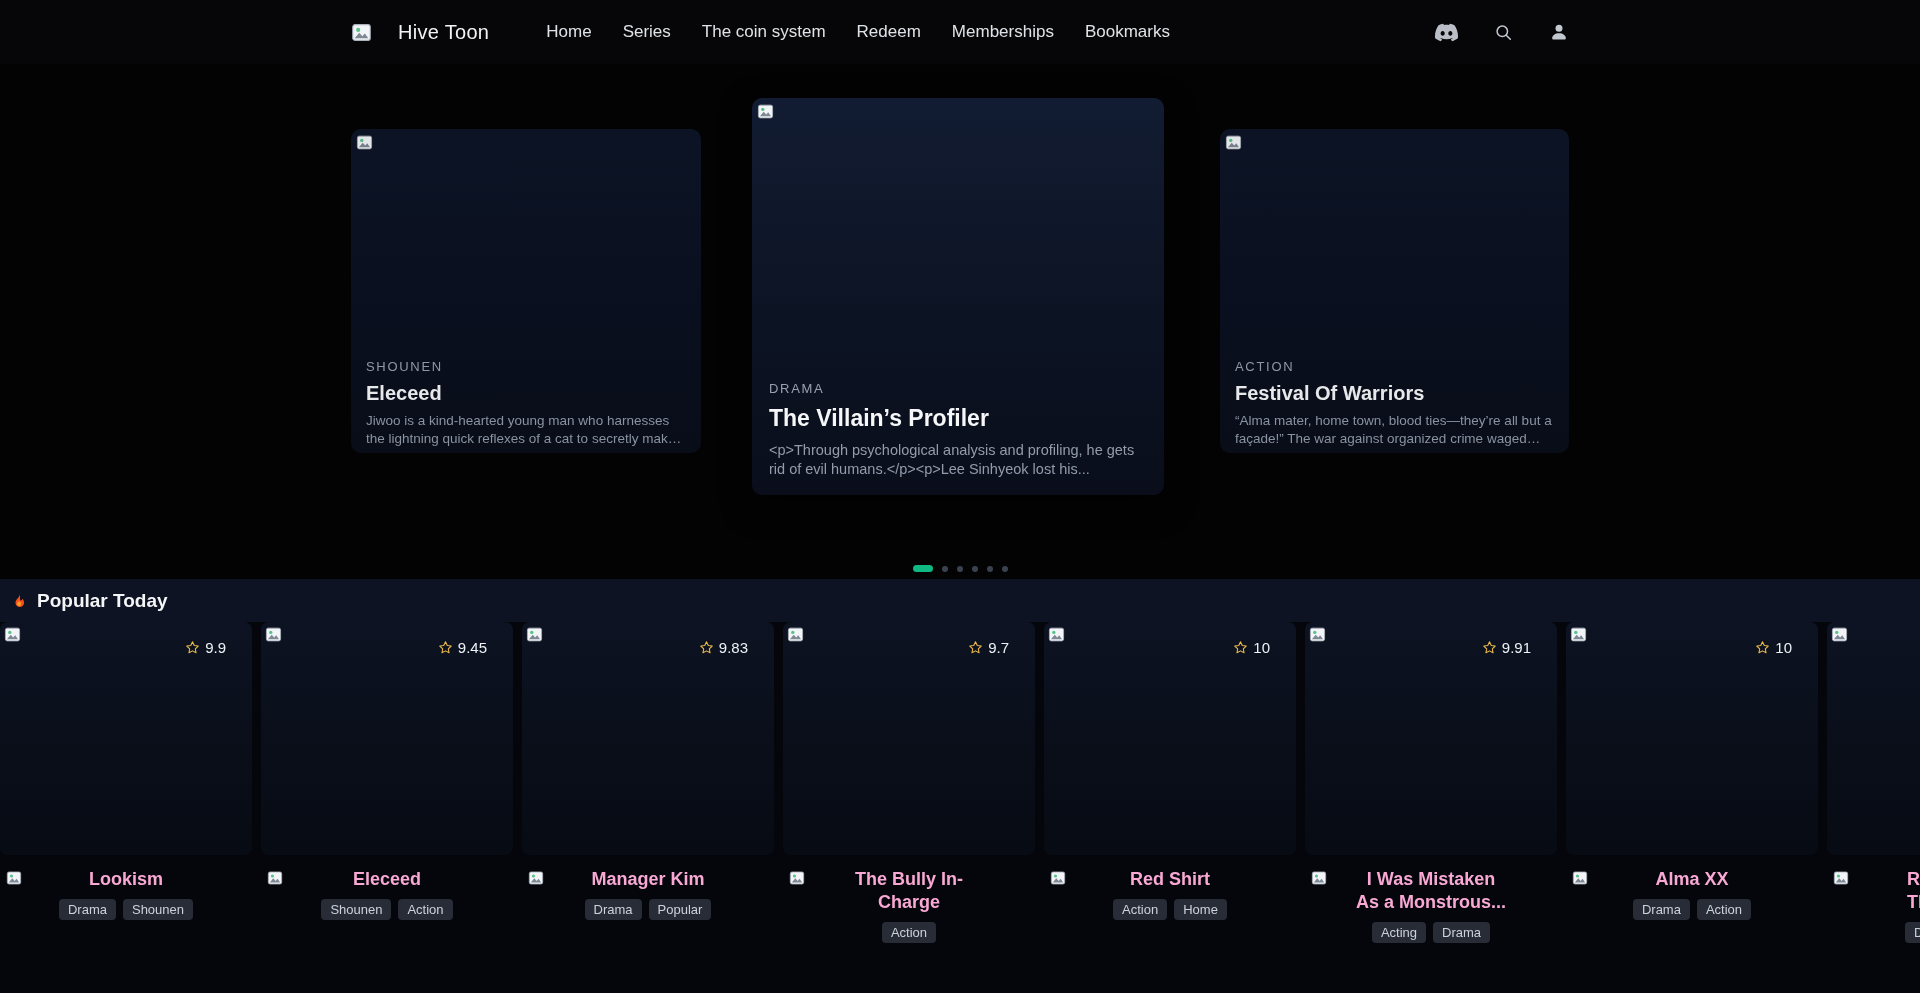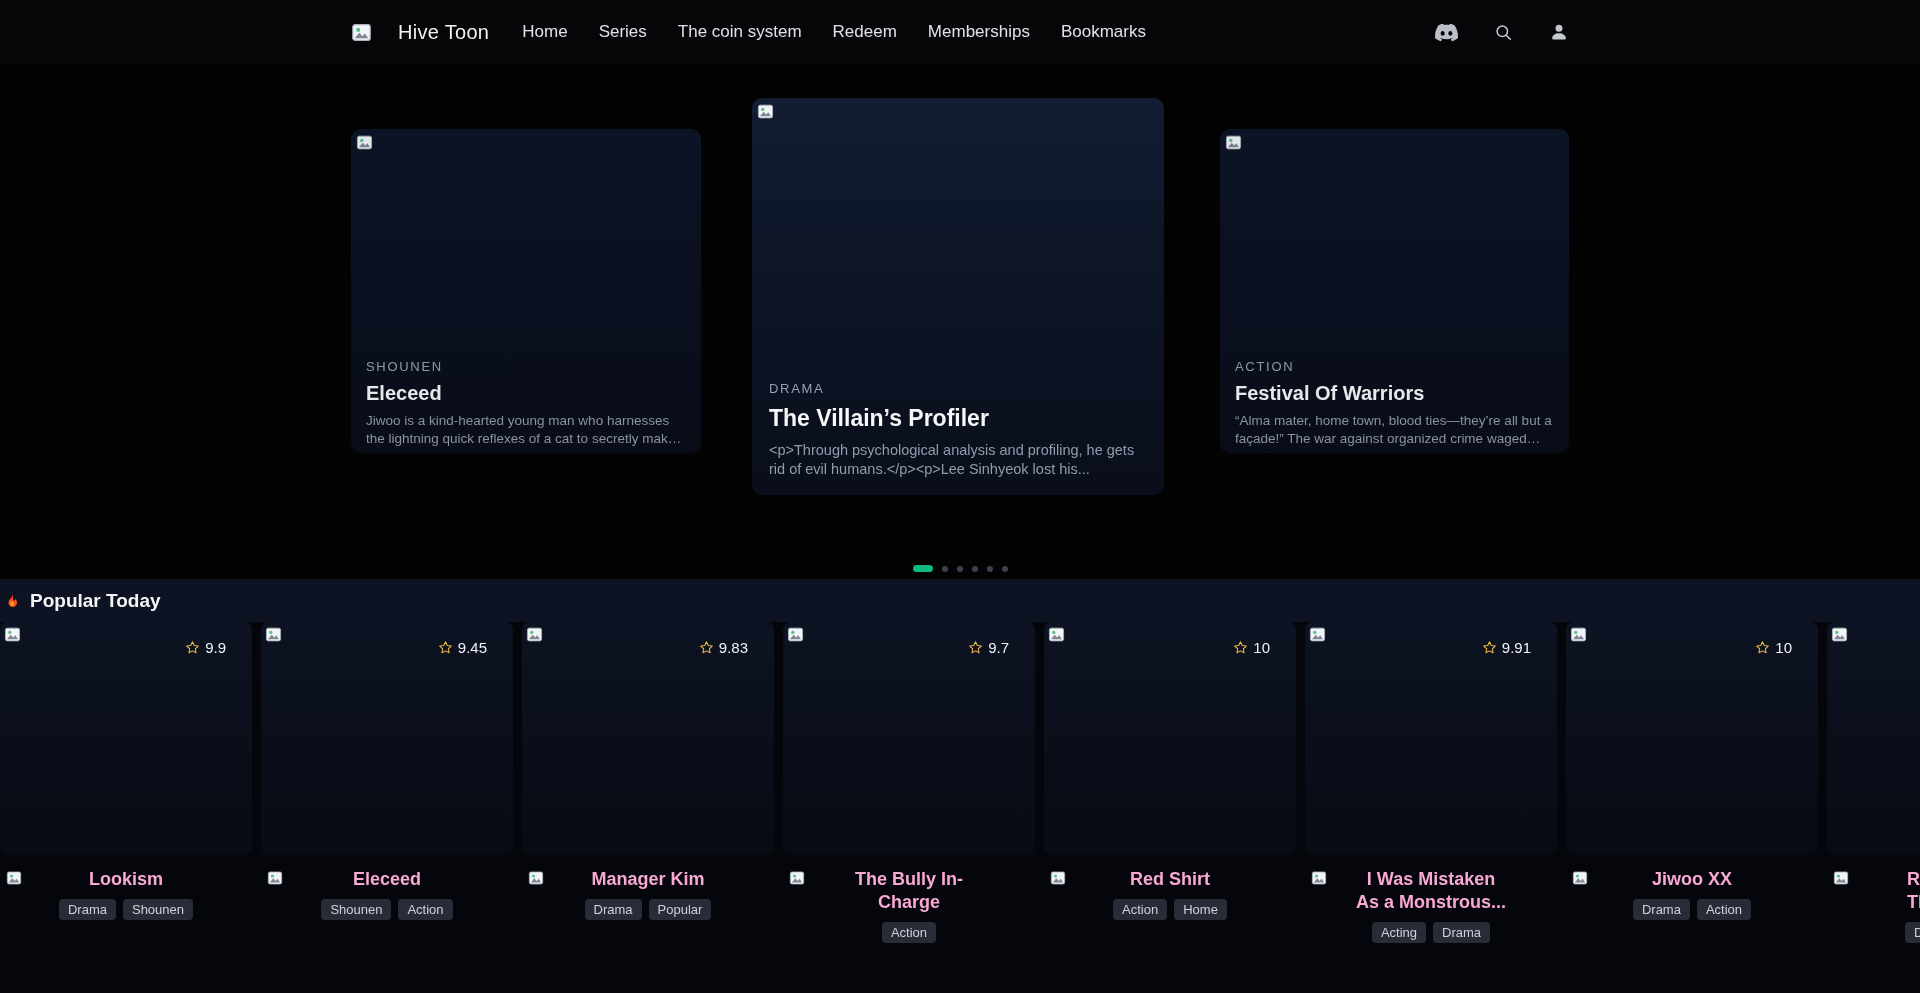--- a/index.html
+++ b/index.html
@@ -6,21 +6,21 @@
   html,body { margin:0; padding:0; width:1920px; height:993px; overflow:hidden; }
   body {
     background:#04060c;
     font-family:"Liberation Sans", sans-serif;
     position:relative;
     -webkit-font-smoothing:antialiased;
   }
 
   
   .navbar { height:64px; background:#060608; display:flex; align-items:center; }
-  .nav-container { width:1218px; margin:0 auto; display:flex; align-items:center; }
+  .nav-container { width:1218px; margin:0 auto; display:flex; align-items:center;gap:24px; }
   .brand { display:flex; align-items:center; cursor:pointer; }
   .brand-name { color:#f2f3f5; font-size:20px; font-weight:500; letter-spacing:.3px; margin-left:26px; }
   .nav-links { display:flex; gap:31px; margin-left:33px; }
   .nav-link { color:#dfe2e7; font-size:17px; text-decoration:none; cursor:pointer; white-space:nowrap; }
   .nav-right { margin-left:auto; display:flex; align-items:center; gap:36px; }
   .icon-btn { background:none; border:none; padding:0; cursor:pointer; color:#c3c8d0; display:flex; align-items:center; }
 
   
   .edge-artifact { position:absolute; left:0; top:64px; width:15px; height:21px; background:#dfe2e6; border-radius:0 3px 3px 0; }
 
@@ -45,21 +45,21 @@
   .slide-1 .hero-title { font-size:23px; margin-bottom:9px; }
   .hero-desc { color:#929cab; font-size:13.5px; line-height:1.32; margin:0;
                display:-webkit-box; -webkit-line-clamp:2; -webkit-box-orient:vertical; overflow:hidden; }
   .slide-1 .hero-desc { font-size:14.5px; }
 
   .dots { position:absolute; left:0; right:0; top:501px; display:flex; justify-content:center; align-items:center; gap:9px; }
   .dot { width:6px; height:6px; border-radius:50%; background:#3a4250; cursor:pointer; }
   .dot.active { width:20px; height:7px; border-radius:4px; }
 
   
-  .popular-band { height:43px; background:#0d1322; display:flex; align-items:center; gap:9px; padding-left:3px; }
+  .popular-band { height:43px; background:#0d1322; display:flex; align-items:center; gap:9px; padding-left:10px; }
   .popular-title { color:#f4f5f7; font-size:19px; font-weight:600; }
 
   .cards-strip { overflow:hidden; }
   .cards-row { display:flex; gap:9px; width:2095px; }
   .comic-card { width:252px; flex:0 0 252px; cursor:pointer; }
   .cover { position:relative; height:233px; border-radius:8px;
            background:linear-gradient(180deg,#0d1322 0%, #0a0f1b 45%, #070b13 100%); }
   .cover .cover-broken { position:absolute; top:4px; left:4px; }
   .rating { position:absolute; top:17px; right:26px; display:flex; align-items:center; gap:5px;
             color:#eef1f5; font-size:15px; font-weight:500; }
@@ -327,21 +327,21 @@
         <svg class="star-svg" width="15" height="15">
                 <use href="#i-star"></use>
               </svg>
         <span>10</span>
       </div>
     </div>
     <div class="card-info">
       <svg class="info-broken" width="16" height="16">
               <use href="#i-broken"></use>
             </svg>
-      <h3 class="card-title">Jiwoo XX</h3>
+      <h3 class="card-title">Alma XX</h3>
       <div class="tags">
               <span class="tag">Drama</span>
               <span class="tag">Action</span>
             </div>
     </div>
   </article>
         <article class="comic-card partial">
     <div class="cover">
       <svg class="cover-broken" width="17" height="17">
               <use href="#i-broken"></use>

